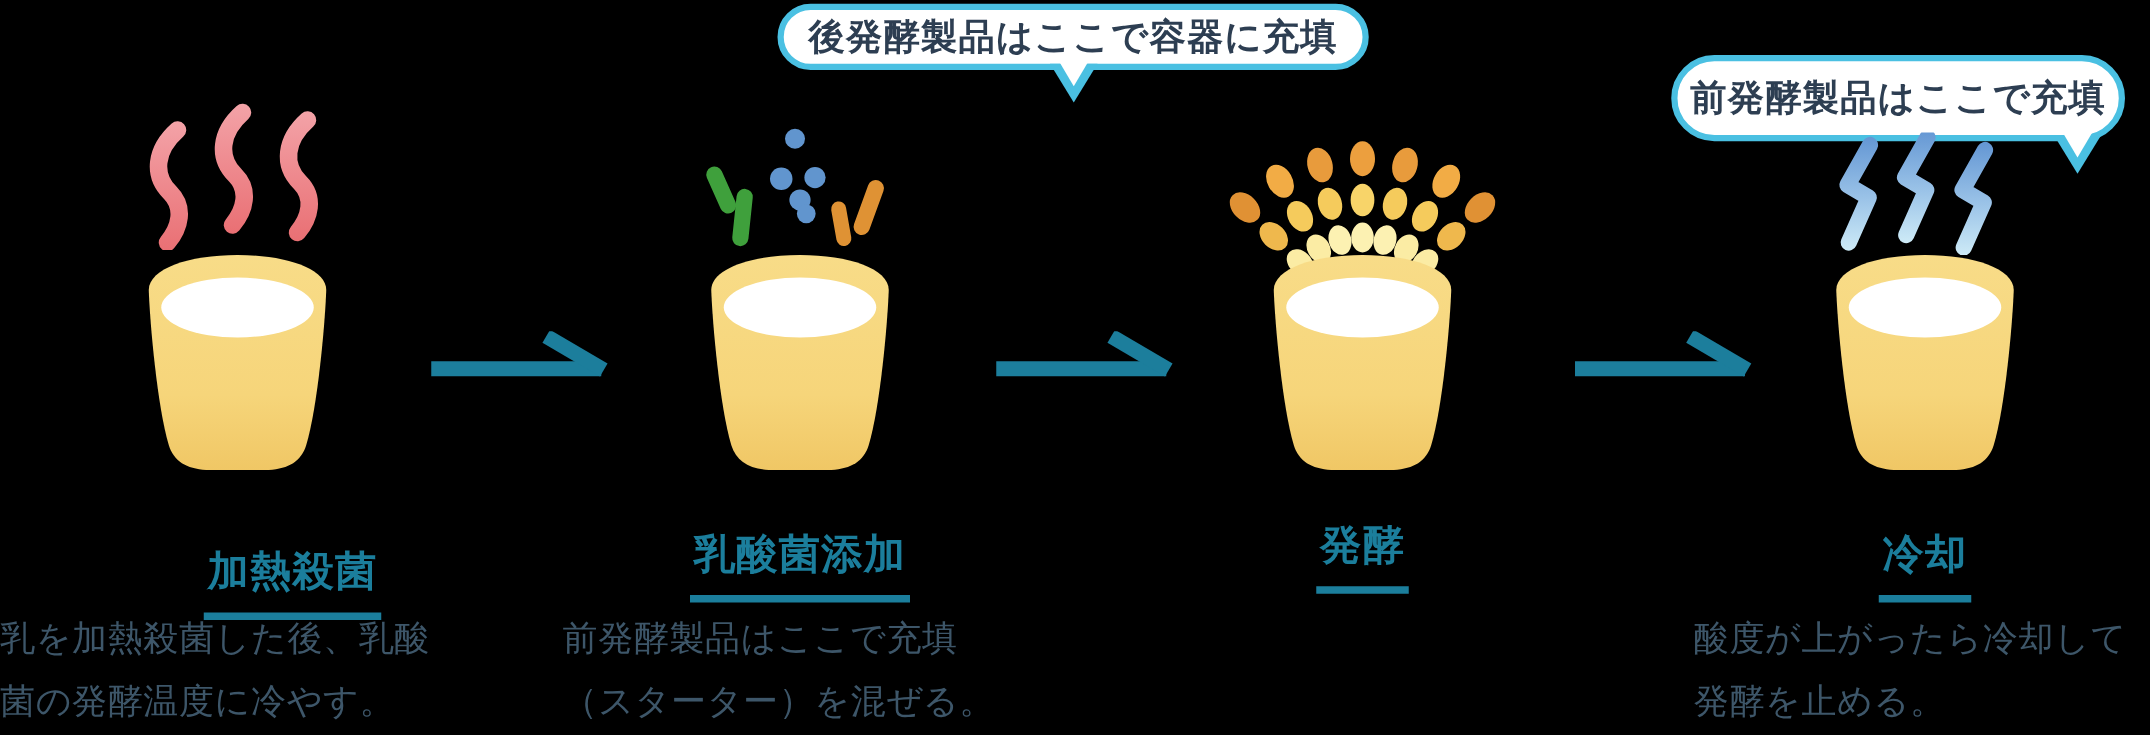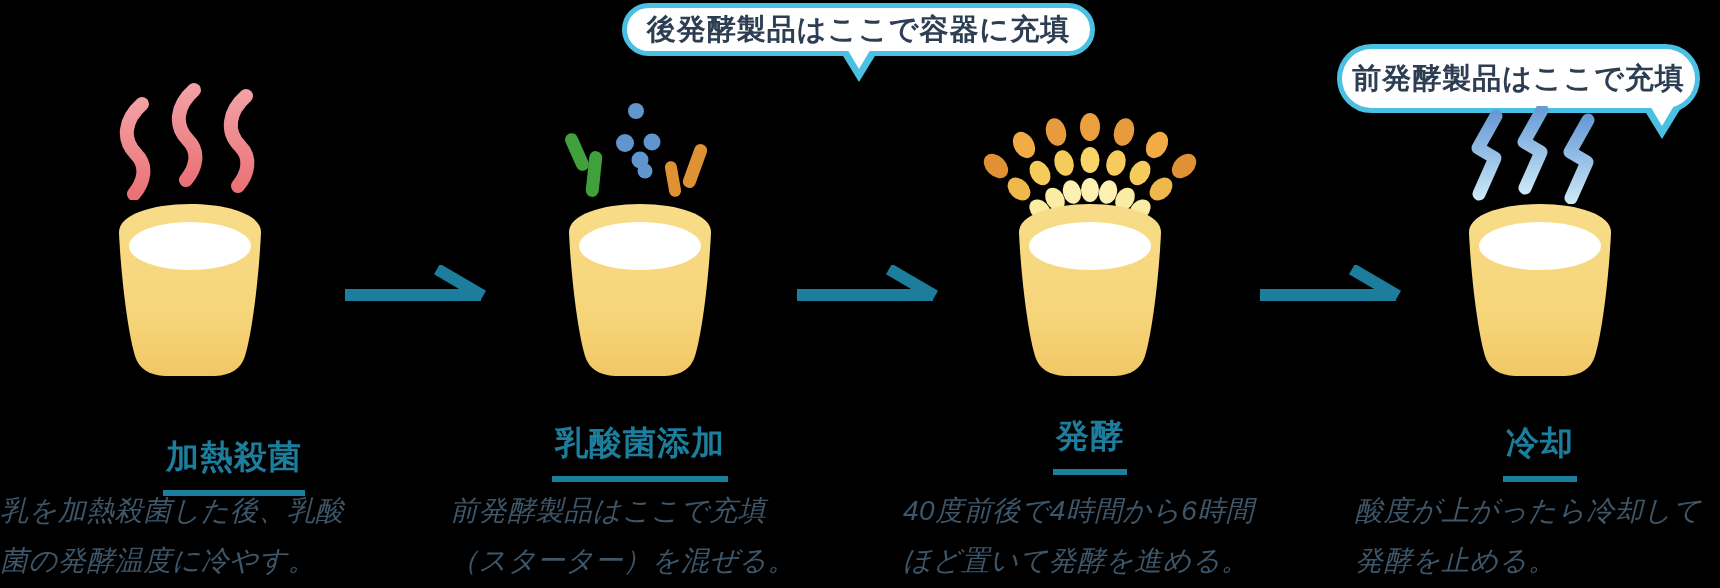--- a/index.html
+++ b/index.html
@@ -28,21 +28,21 @@
   .tail-right::after{right:20px;}
   
   .step-title{position:absolute;width:380px;text-align:center;}
   .step-title span{
     display:inline-block;color:#1B7E9C;font-size:33px;font-weight:bold;
     padding:0 3px 10px 3px;border-bottom:6px solid #1B7E9C;letter-spacing:1px;
   }
   
   .desc{
     position:absolute;width:385px;color:#3D5669;font-size:28px;line-height:50px;
-    white-space:pre-line;letter-spacing:0.5px;font-style:italic;
+    white-space:pre-line;letter-spacing:0.5px;
   }
 </style>
 </head>
 <body>
 
 <div class="stage">
 
   <svg width="0" height="0" style="position:absolute" aria-hidden="true">
     <defs>
       <linearGradient id="cupGrad" x1="0" y1="0" x2="0" y2="1">
@@ -171,18 +171,16 @@
     <span>発酵</span>
   </div>
   <div class="step-title" style="left:1350px;top:421px;">
     <span>冷却</span>
   </div>
 
   <div class="desc" style="left:0px;top:486px;">乳を加熱殺菌した後、乳酸
 菌の発酵温度に冷やす。</div>
   <div class="desc" style="left:450px;top:486px;">前発酵製品はここで充填
 （スターター）を混ぜる。</div>
-  <div class="desc" style="left:903px;top:486px;">40度前後で4時間から6時間
-ほど置いて発酵を進める。</div>
   <div class="desc" style="left:1355px;top:486px;">酸度が上がったら冷却して
 発酵を止める。</div>
 
 </div>
 
 </body></html>

